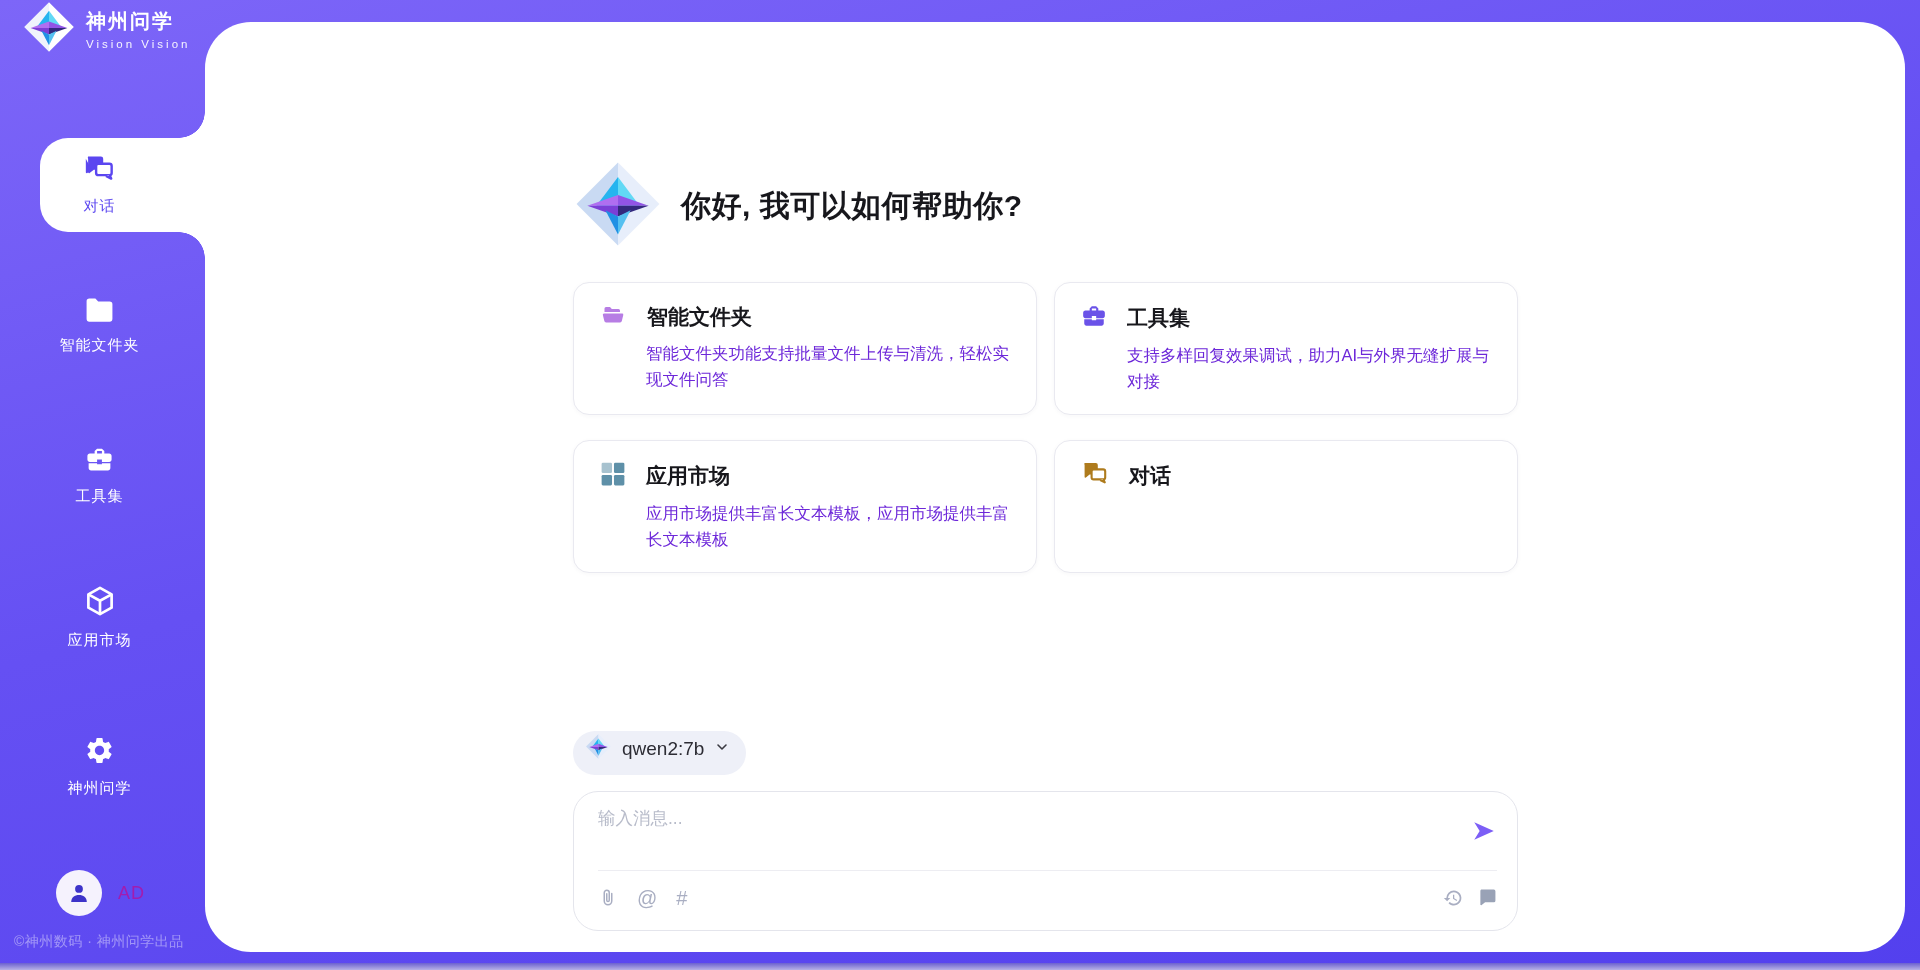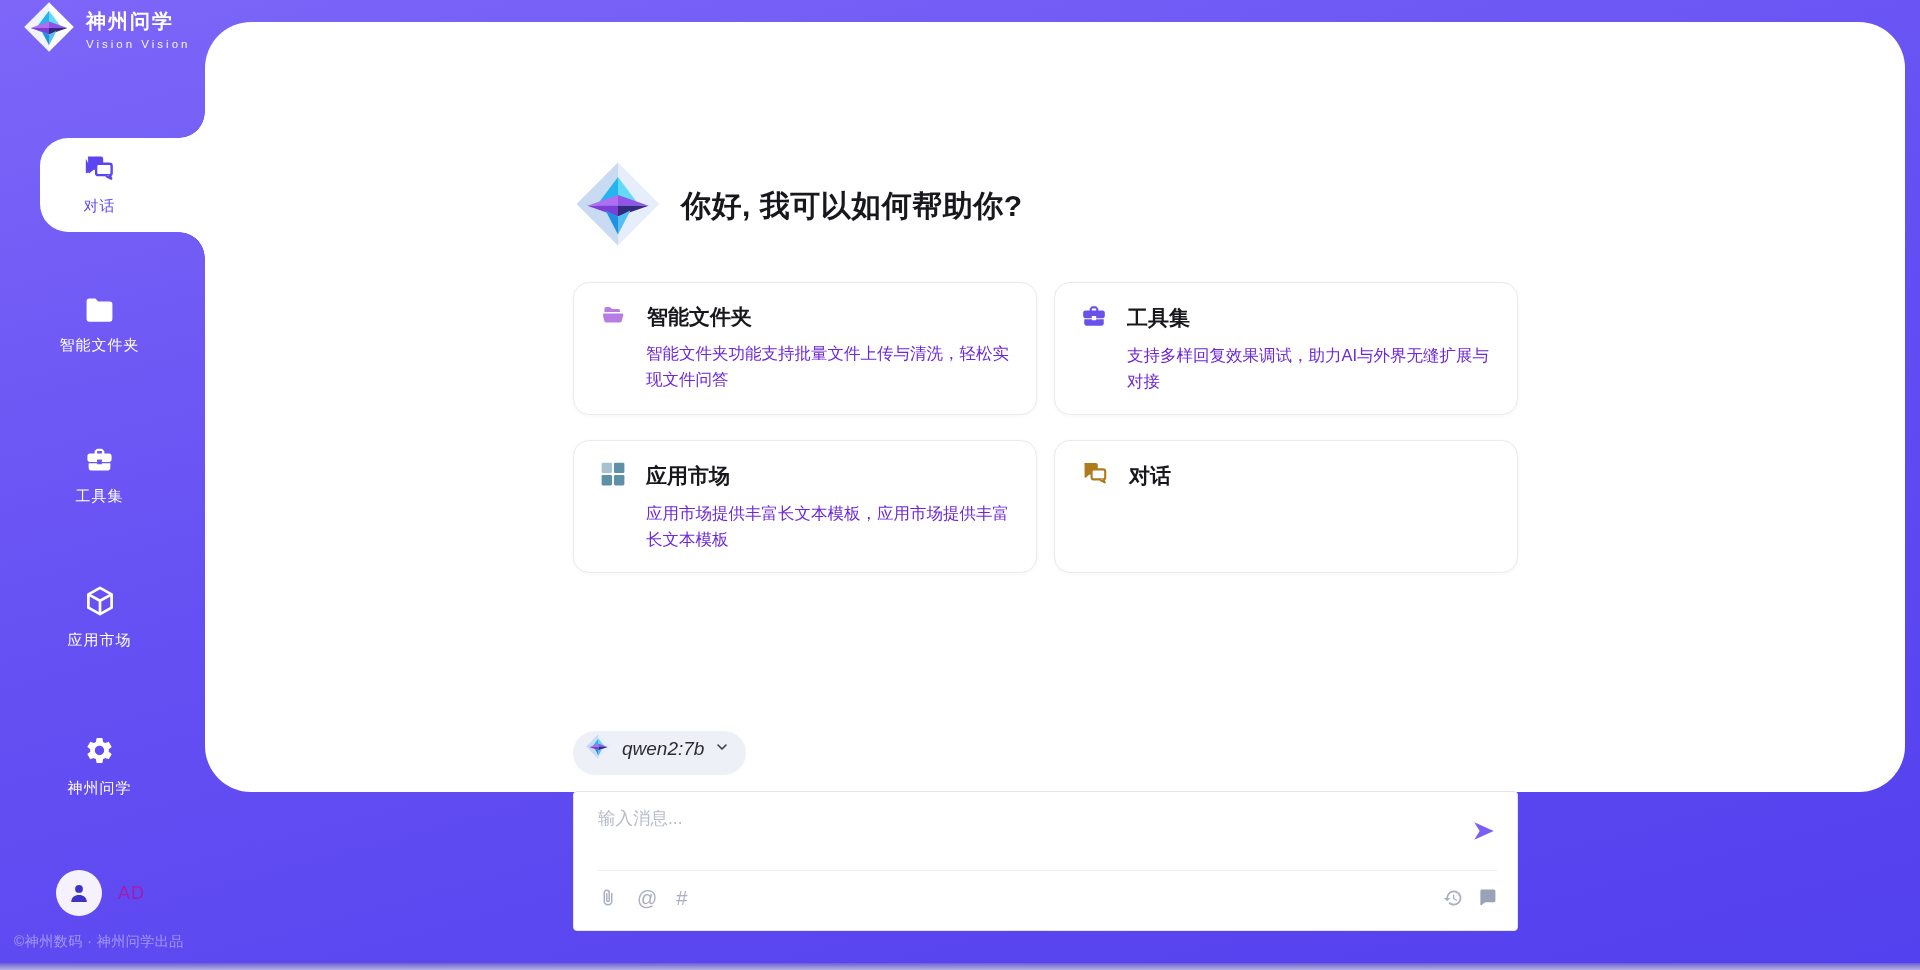--- a/index.html
+++ b/index.html
@@ -5,21 +5,21 @@
   * { margin:0; padding:0; box-sizing:border-box; }
   html,body { width:1920px; height:970px; overflow:hidden; }
   body {
     font-family:"Liberation Sans","DejaVu Sans",sans-serif;
     background:linear-gradient(165deg,#7d66f8 0%,#6550f3 45%,#5340ee 100%);
     position:relative;
   }
 
   
   .panel {
-    position:absolute; left:205px; top:22px; width:1700px; height:770px;
+    position:absolute; left:205px; top:22px; width:1700px; height:930px;
     background:#ffffff; border-radius:46px; z-index:1;
   }
   .content { margin-left:368px; width:945px; padding-top:136px; display:flex; flex-direction:column; }
 
   
   .sidebar { position:absolute; left:0; top:0; width:205px; height:970px; z-index:2; }
   .brand { position:absolute; left:22px; top:0; display:flex; align-items:center; gap:10px; }
   .brand-name { font-size:20px; font-weight:700; color:#ffffff; letter-spacing:2px; }
   .brand-sub  { font-size:11.5px; color:rgba(255,255,255,.93); letter-spacing:3px; margin-top:3px; }
 
@@ -70,27 +70,27 @@
   .ic-folder-open { color:#b77de4; }
   .ic-toolbox    { color:#6a52e8; }
   .ic-grid       { color:#5e90a8; }
   .ic-chat-amber { color:#ae7b1d; }
 
   
   .model-row { margin-top:158px; }
   .model-pill {
     display:inline-flex; align-items:center; gap:10px; height:44px;
     padding:0 16px 9px 12px; background:#eef0f8; border-radius:22px; cursor:pointer;
-    font-size:19px; color:#2c2c34;font-style:italic;
+    font-size:19px; color:#2c2c34;
   }
   .chev { color:#3a3a42; }
 
   
   .composer {
-    margin-top:16px; height:140px; border:1.5px solid #e4e5ec; border-radius:4px;
+    margin-top:16px; height:140px; border:1.5px solid #e4e5ec; border-radius:25px;
     position:relative; padding:14px 20px 6px 24px; display:flex; flex-direction:column;
     background:#fff;
   }
   .composer textarea {
     border:none; outline:none; resize:none; height:56px; width:calc(100% - 70px);
     font-family:"Liberation Sans","DejaVu Sans",sans-serif;
     font-size:17.5px; color:#333; background:transparent;
   }
   .composer textarea::placeholder { color:#b8bcca; }
   .send-btn { position:absolute; right:20px; top:26px; background:none; border:none; cursor:pointer; line-height:0; }

